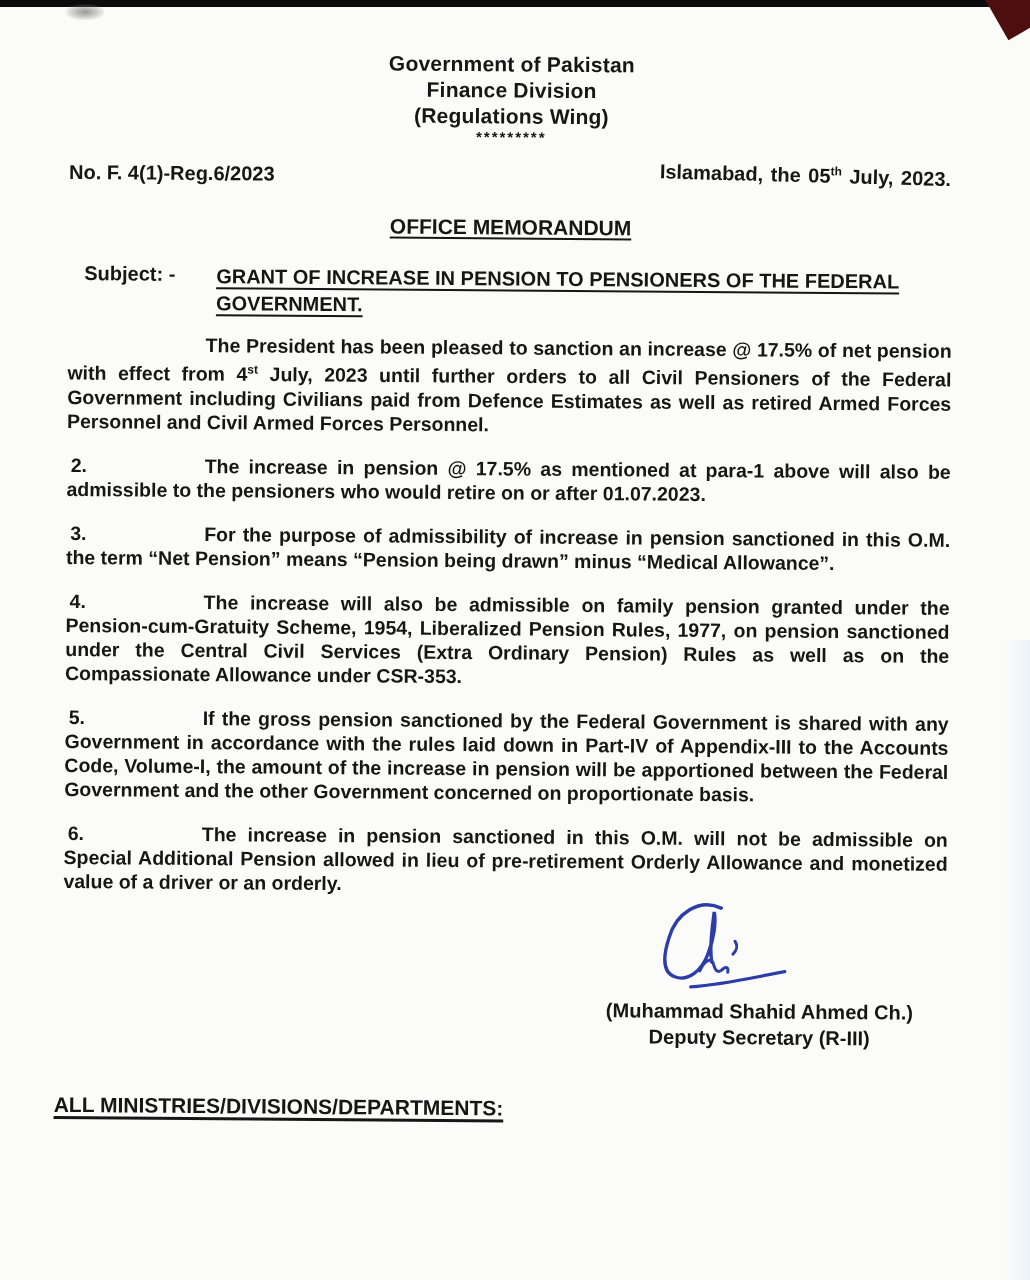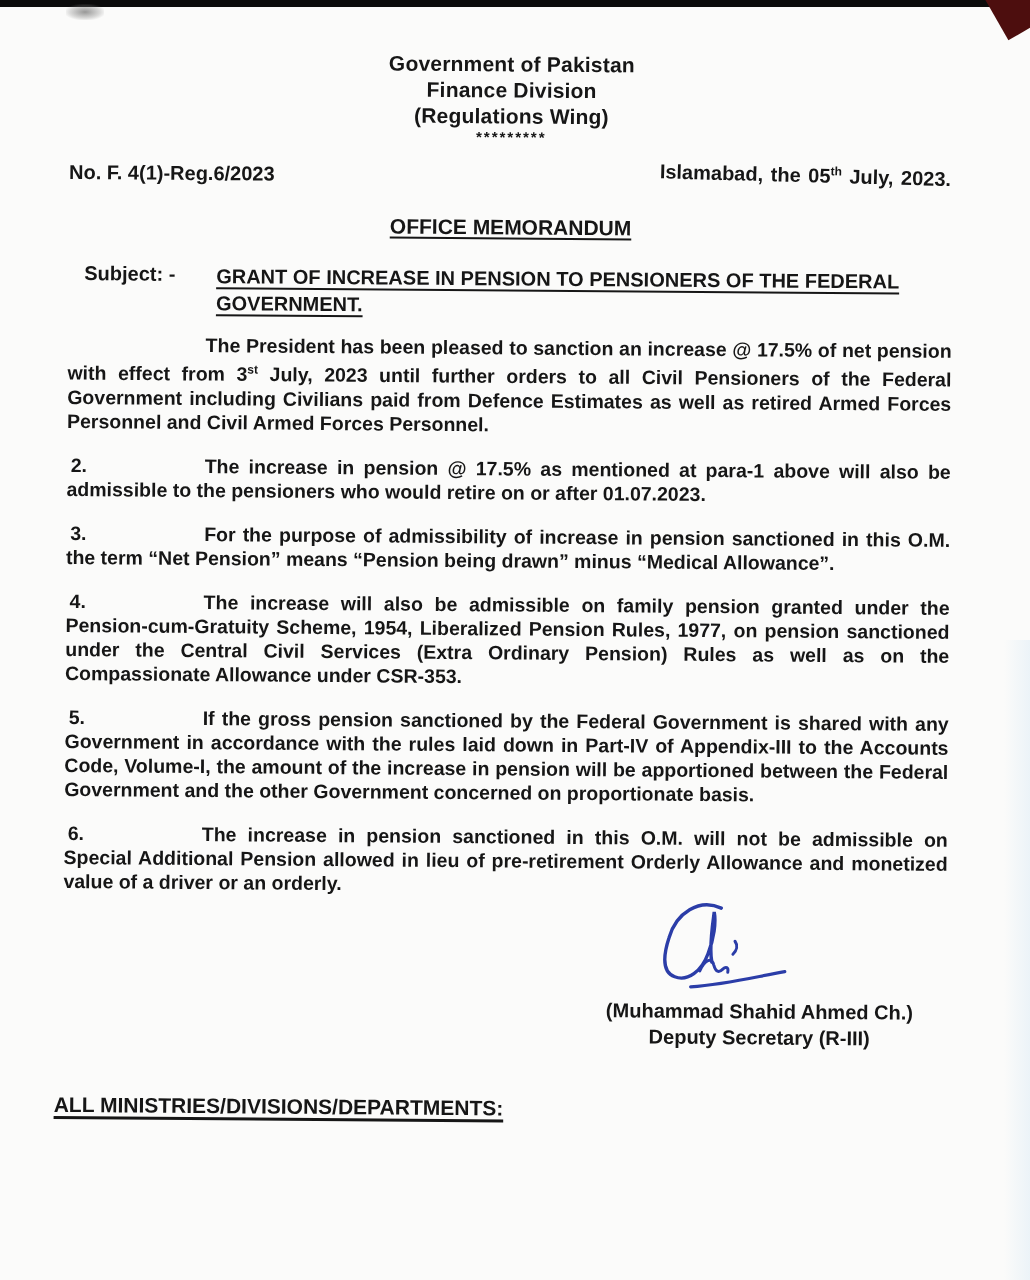--- a/index.html
+++ b/index.html
@@ -98,21 +98,21 @@
     <span>OFFICE MEMORANDUM</span>
   </div>
 
   <div class="subject-row">
     <div class="subject-label">Subject: -</div>
     <div class="subject-text">GRANT OF INCREASE IN PENSION TO PENSIONERS OF THE FEDERAL GOVERNMENT.</div>
   </div>
 
   <div class="memo-body">
 
-    <p class="body-para"><span>The President has been pleased to sanction an increase @ 17.5% of net pension with effect from 3</span><sup>st</sup><span> July, 2023 until further orders to all Civil Pensioners of the Federal Government including Civilians paid from Defence Estimates as well as retired Armed Forces Personnel and Civil Armed Forces Personnel.</span></p>
+    <p class="body-para"><span>The President has been pleased to sanction an increase @ 17.5% of net pension with effect from 4</span><sup>st</sup><span> July, 2023 until further orders to all Civil Pensioners of the Federal Government including Civilians paid from Defence Estimates as well as retired Armed Forces Personnel and Civil Armed Forces Personnel.</span></p>
 
     <p class="body-para"><span class="pnum">2.</span><span>The increase in pension @ 17.5% as mentioned at para-1 above will also be admissible to the pensioners who would retire on or after 01.07.2023.</span></p>
 
     <p class="body-para"><span class="pnum">3.</span><span>For the purpose of admissibility of increase in pension sanctioned in this O.M. the term “Net Pension” means “Pension being drawn” minus “Medical Allowance”.</span></p>
 
     <p class="body-para"><span class="pnum">4.</span><span>The increase will also be admissible on family pension granted under the Pension-cum-Gratuity Scheme, 1954, Liberalized Pension Rules, 1977, on pension sanctioned under the Central Civil Services (Extra Ordinary Pension) Rules as well as on the Compassionate Allowance under CSR-353.</span></p>
 
     <p class="body-para"><span class="pnum">5.</span><span>If the gross pension sanctioned by the Federal Government is shared with any Government in accordance with the rules laid down in Part-IV of Appendix-III to the Accounts Code, Volume-I, the amount of the increase in pension will be apportioned between the Federal Government and the other Government concerned on proportionate basis.</span></p>
 
     <p class="body-para"><span class="pnum">6.</span><span>The increase in pension sanctioned in this O.M. will not be admissible on Special Additional Pension allowed in lieu of pre-retirement Orderly Allowance and monetized value of a driver or an orderly.</span></p>

